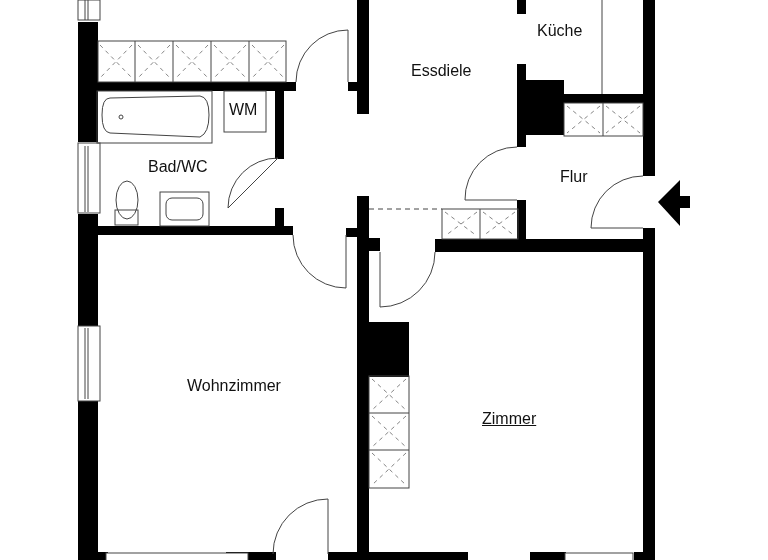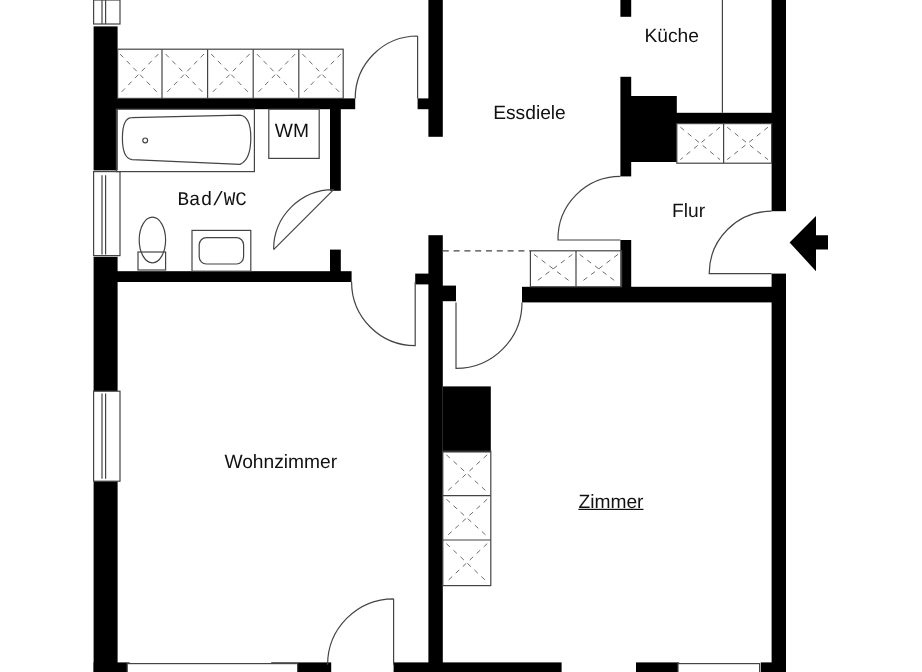--- a/index.html
+++ b/index.html
@@ -118,19 +118,19 @@
       <line x1="372" y1="416" x2="406" y2="447"></line>
         <line x1="406" y1="416" x2="372" y2="447"></line>
       <line x1="372" y1="453" x2="406" y2="485"></line>
         <line x1="406" y1="453" x2="372" y2="485"></line>
     </g>
 
     <polygon points="658,202 680,180 680,196 690,196 690,208 680,208 680,226" fill="#000"></polygon>
   </svg>
 
   <div class="lbl" style="left:537px;top:22px;">Küche</div>
-  <div class="lbl" style="left:411px;top:86px;">Essdiele</div>
-  <div class="lbl" style="left:148px;top:158px;font-family:Liberation Mono, monospace;">Bad/WC</div>
+  <div class="lbl" style="left:411px;top:62px;">Essdiele</div>
+  <div class="lbl" style="left:148px;top:158px;">Bad/WC</div>
   <div class="lbl" style="left:560px;top:168px;text-align:right;">Flur</div>
   <div class="lbl" style="left:187px;top:377px;">Wohnzimmer</div>
   <div class="lbl" style="left:482px;top:410px;text-decoration:underline;">Zimmer</div>
   <div class="lbl" style="left:229px;top:101px;text-align:center;">WM</div>
 </div>
 
 </body></html>

